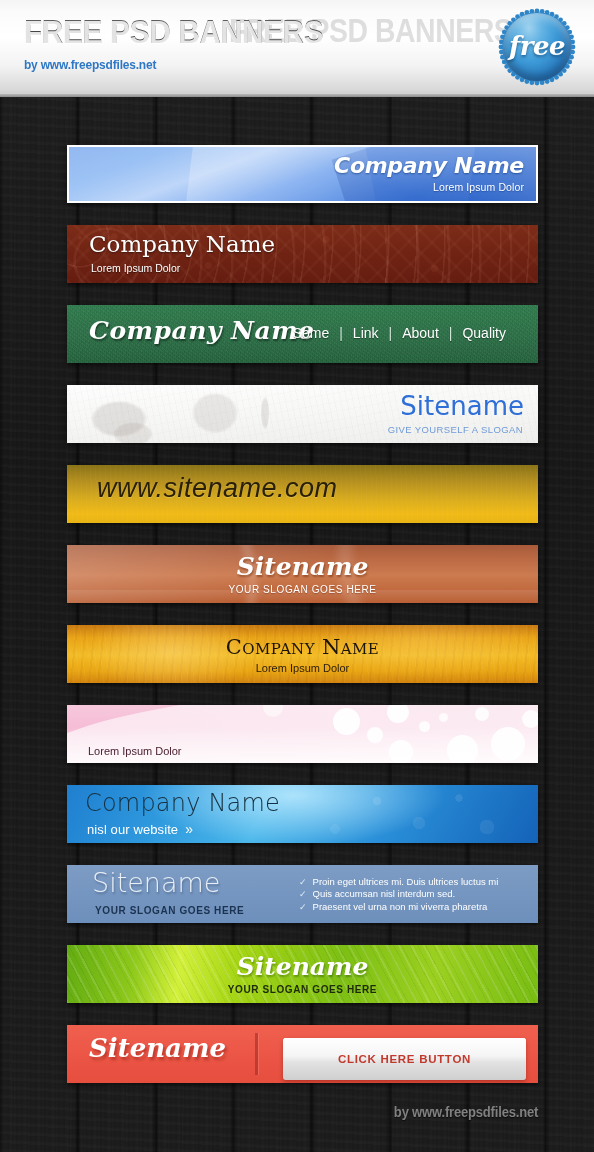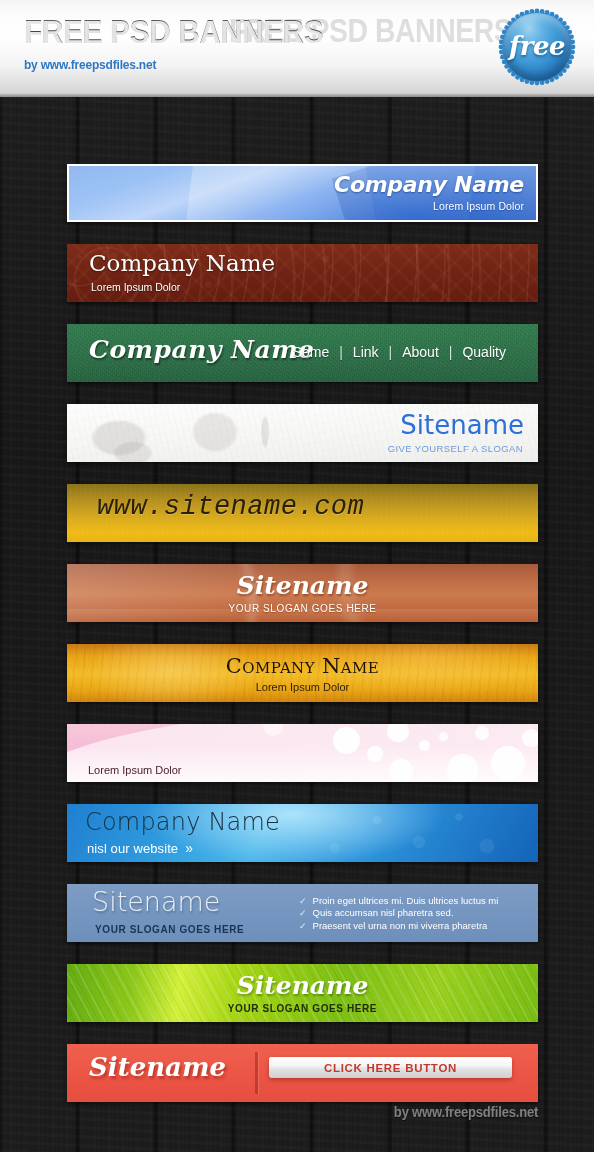--- a/index.html
+++ b/index.html
@@ -142,21 +142,20 @@
     text-shadow: 0 2px 3px rgba(10,50,90,0.55);
     padding-bottom: 2px;
   }
 
   
   .stack {
     position: absolute;
     left: 67px;
     top: 145px;
     width: 471px;
-    margin-top: 19px;
   }
 
   .banner {
     position: relative;
     width: 471px;
     height: 58px;
     margin-bottom: 22px;
     overflow: hidden;
     box-shadow: 0 2px 4px rgba(0,0,0,0.55);
   }
@@ -300,21 +299,21 @@
   }
 
   
   .b5 {
     background:
       repeating-linear-gradient(88deg, rgba(255,255,255,0.025) 0 1px, transparent 1px 5px),
       linear-gradient(180deg, #8a7318 0%, #b59020 28%, #dcae1e 62%, #f0bb18 84%, #e8b414 100%);
   }
   .b5 .nm {
     position: absolute; left: 30px; top: 8px;
-    font-family: Liberation Mono, monospace;
+    font-family: Liberation Sans, sans-serif;
     font-style: italic;
     font-size: 27px; color: #2a2008;
     letter-spacing: 0.5px;
     text-shadow: 0 1px 1px rgba(255,235,160,0.35);
   }
   .btn-gonow {
     position: absolute; right: 30px; top: 14px;
     width: 122px; height: 28px;
     border-radius: 2px;
     background: linear-gradient(180deg, #ffffff 0%, #f2f2f2 40%, #dedede 60%, #c9c9c9 100%);
@@ -492,22 +491,22 @@
     font-size: 26px; color: #ffffff;
     text-shadow: 2px 3px 3px rgba(130,25,15,0.45);
   }
   .b12 .divider {
     position: absolute; left: 188px; top: 8px;
     width: 3px; height: 42px;
     background: rgba(160,40,30,0.55);
     box-shadow: 1px 0 0 rgba(255,160,150,0.28);
   }
   .btn-click {
-    position: absolute; left: 202px; top: 13px;
-    width: 243px; height: 21px;
+    position: absolute; left: 216px; top: 13px;
+    width: 243px; height: 42px;
     border-radius: 3px;
     background: linear-gradient(180deg, #ffffff 0%, #f5f5f5 42%, #e2e2e2 58%, #cfcfcf 100%);
     box-shadow: 0 2px 4px rgba(120,20,10,0.45), inset 0 1px 0 rgba(255,255,255,0.95);
     display: flex; align-items: center; justify-content: center;
     font-size: 11.5px; color: #c2392c; letter-spacing: 0.7px;
     font-weight: bold;
   }
 
   
   .footer {
@@ -691,21 +690,21 @@
       <div class="b-inner">
         <div class="nm">Sitename</div>
         <div class="sl">YOUR SLOGAN GOES HERE</div>
         <div class="list">
           <div class="li">
             <span class="ck">✓</span>
             <span>Proin eget ultrices mi. Duis ultrices luctus mi</span>
           </div>
           <div class="li">
             <span class="ck">✓</span>
-            <span>Quis accumsan nisl pharetra sed.</span>
+            <span>Quis accumsan nisl interdum sed.</span>
           </div>
           <div class="li">
             <span class="ck">✓</span>
             <span>Praesent vel urna non mi viverra pharetra</span>
           </div>
         </div>
       </div>
     </div>
 
     <div class="banner b11">

